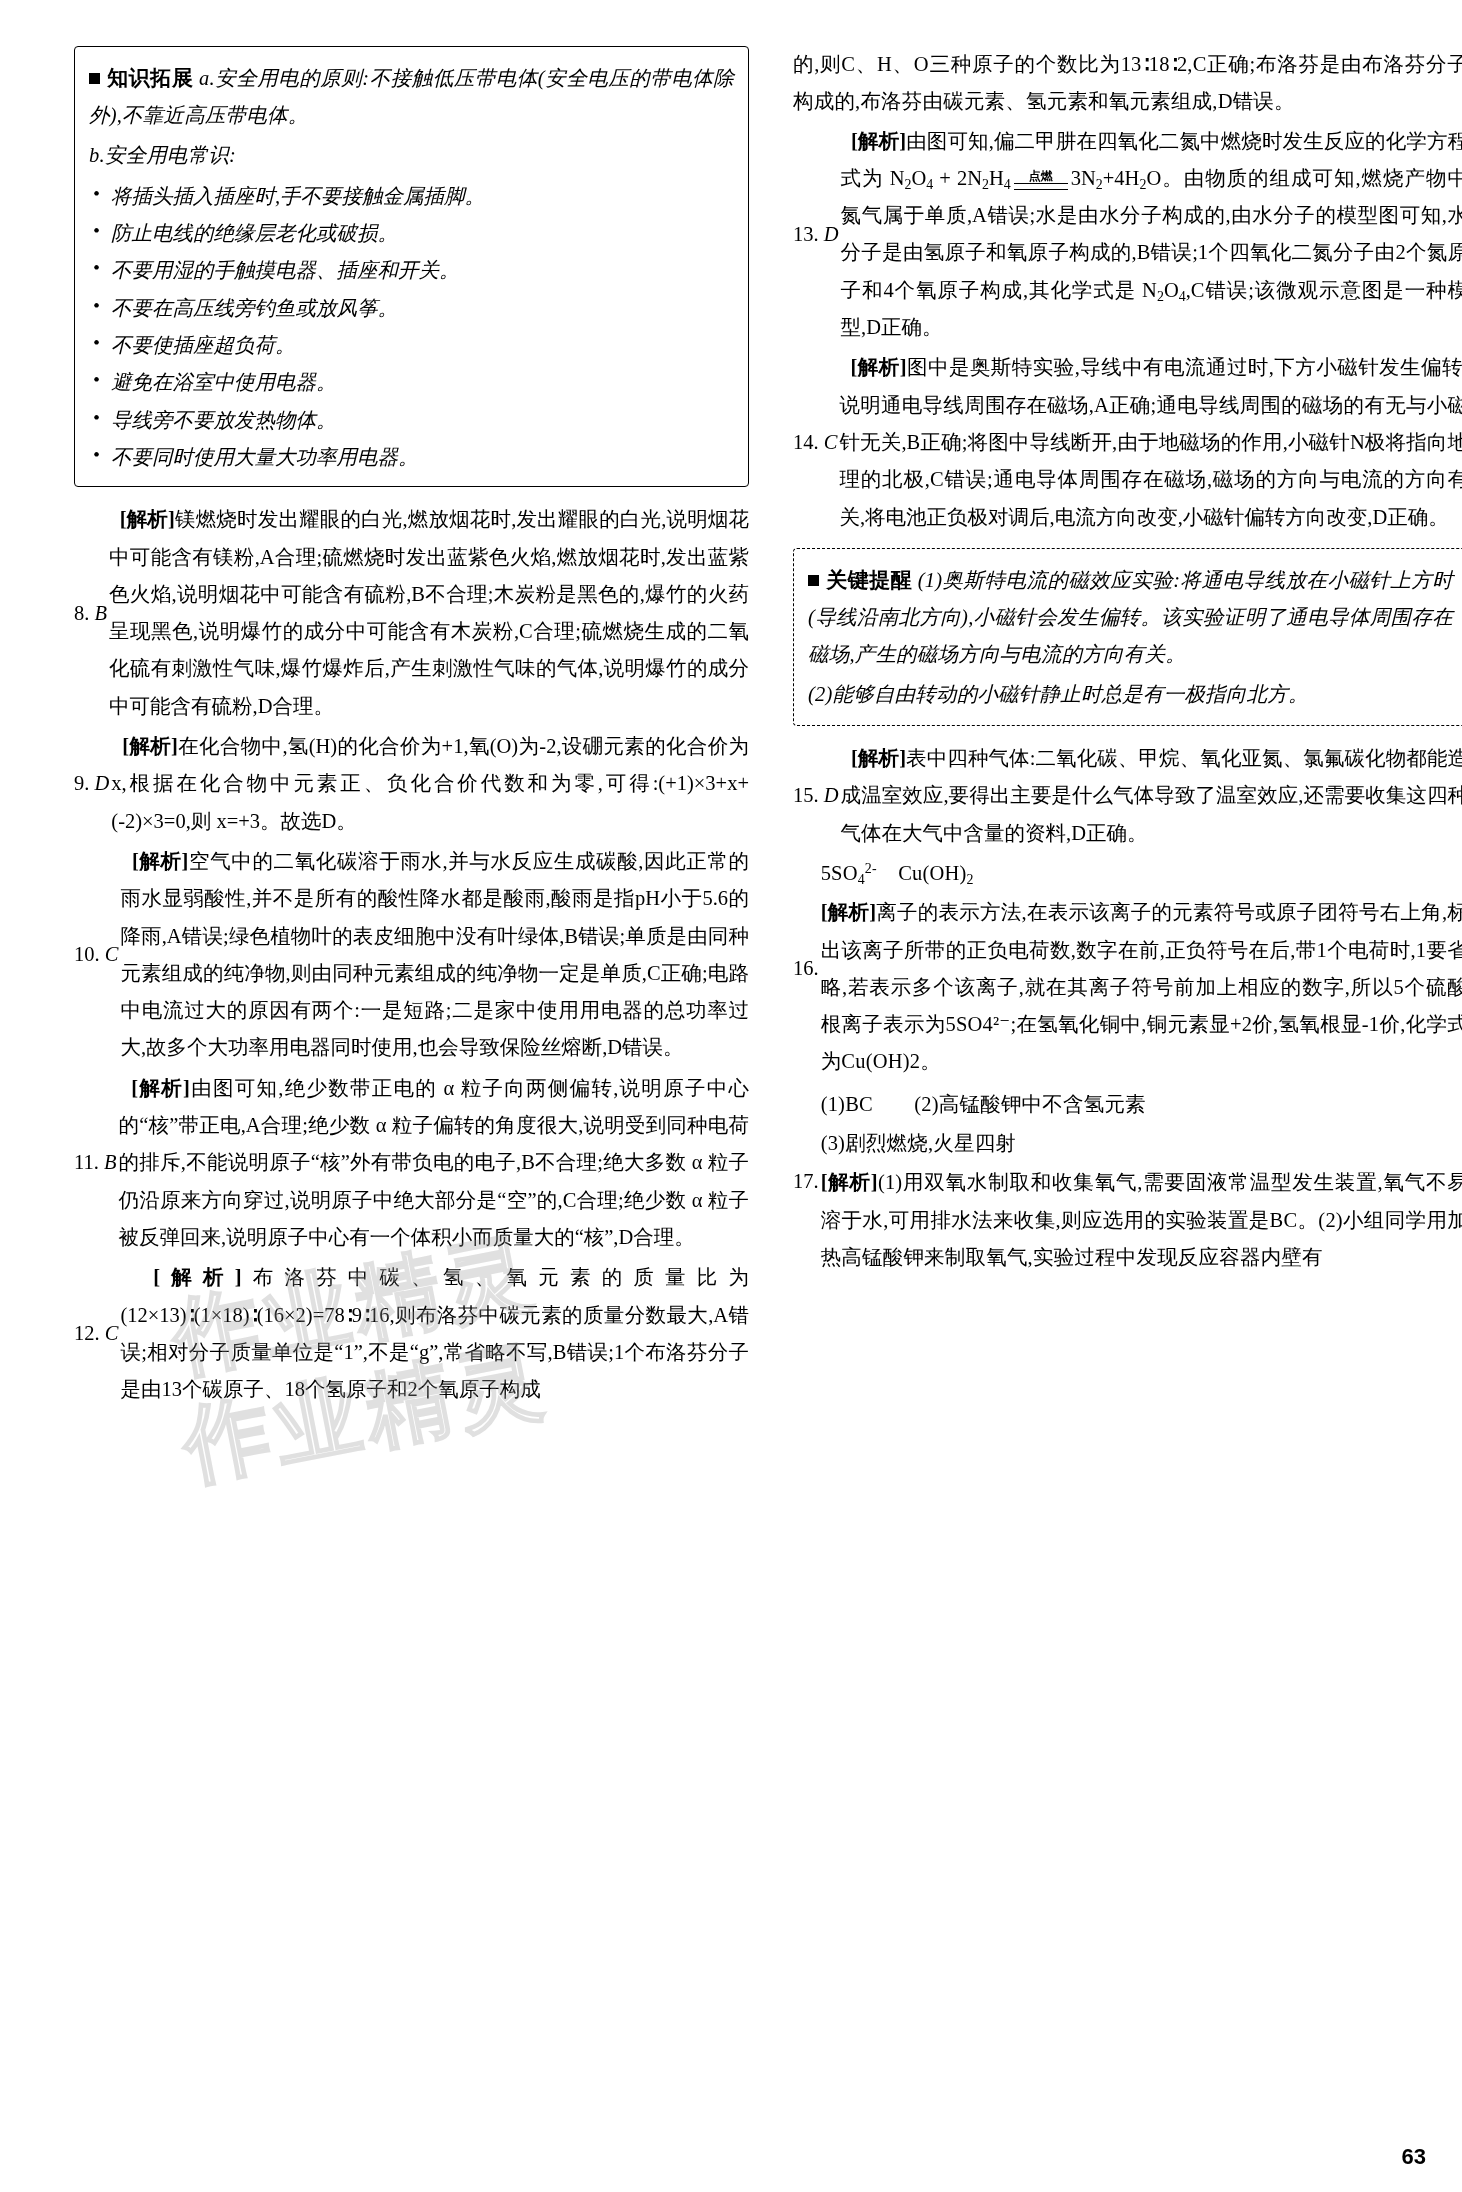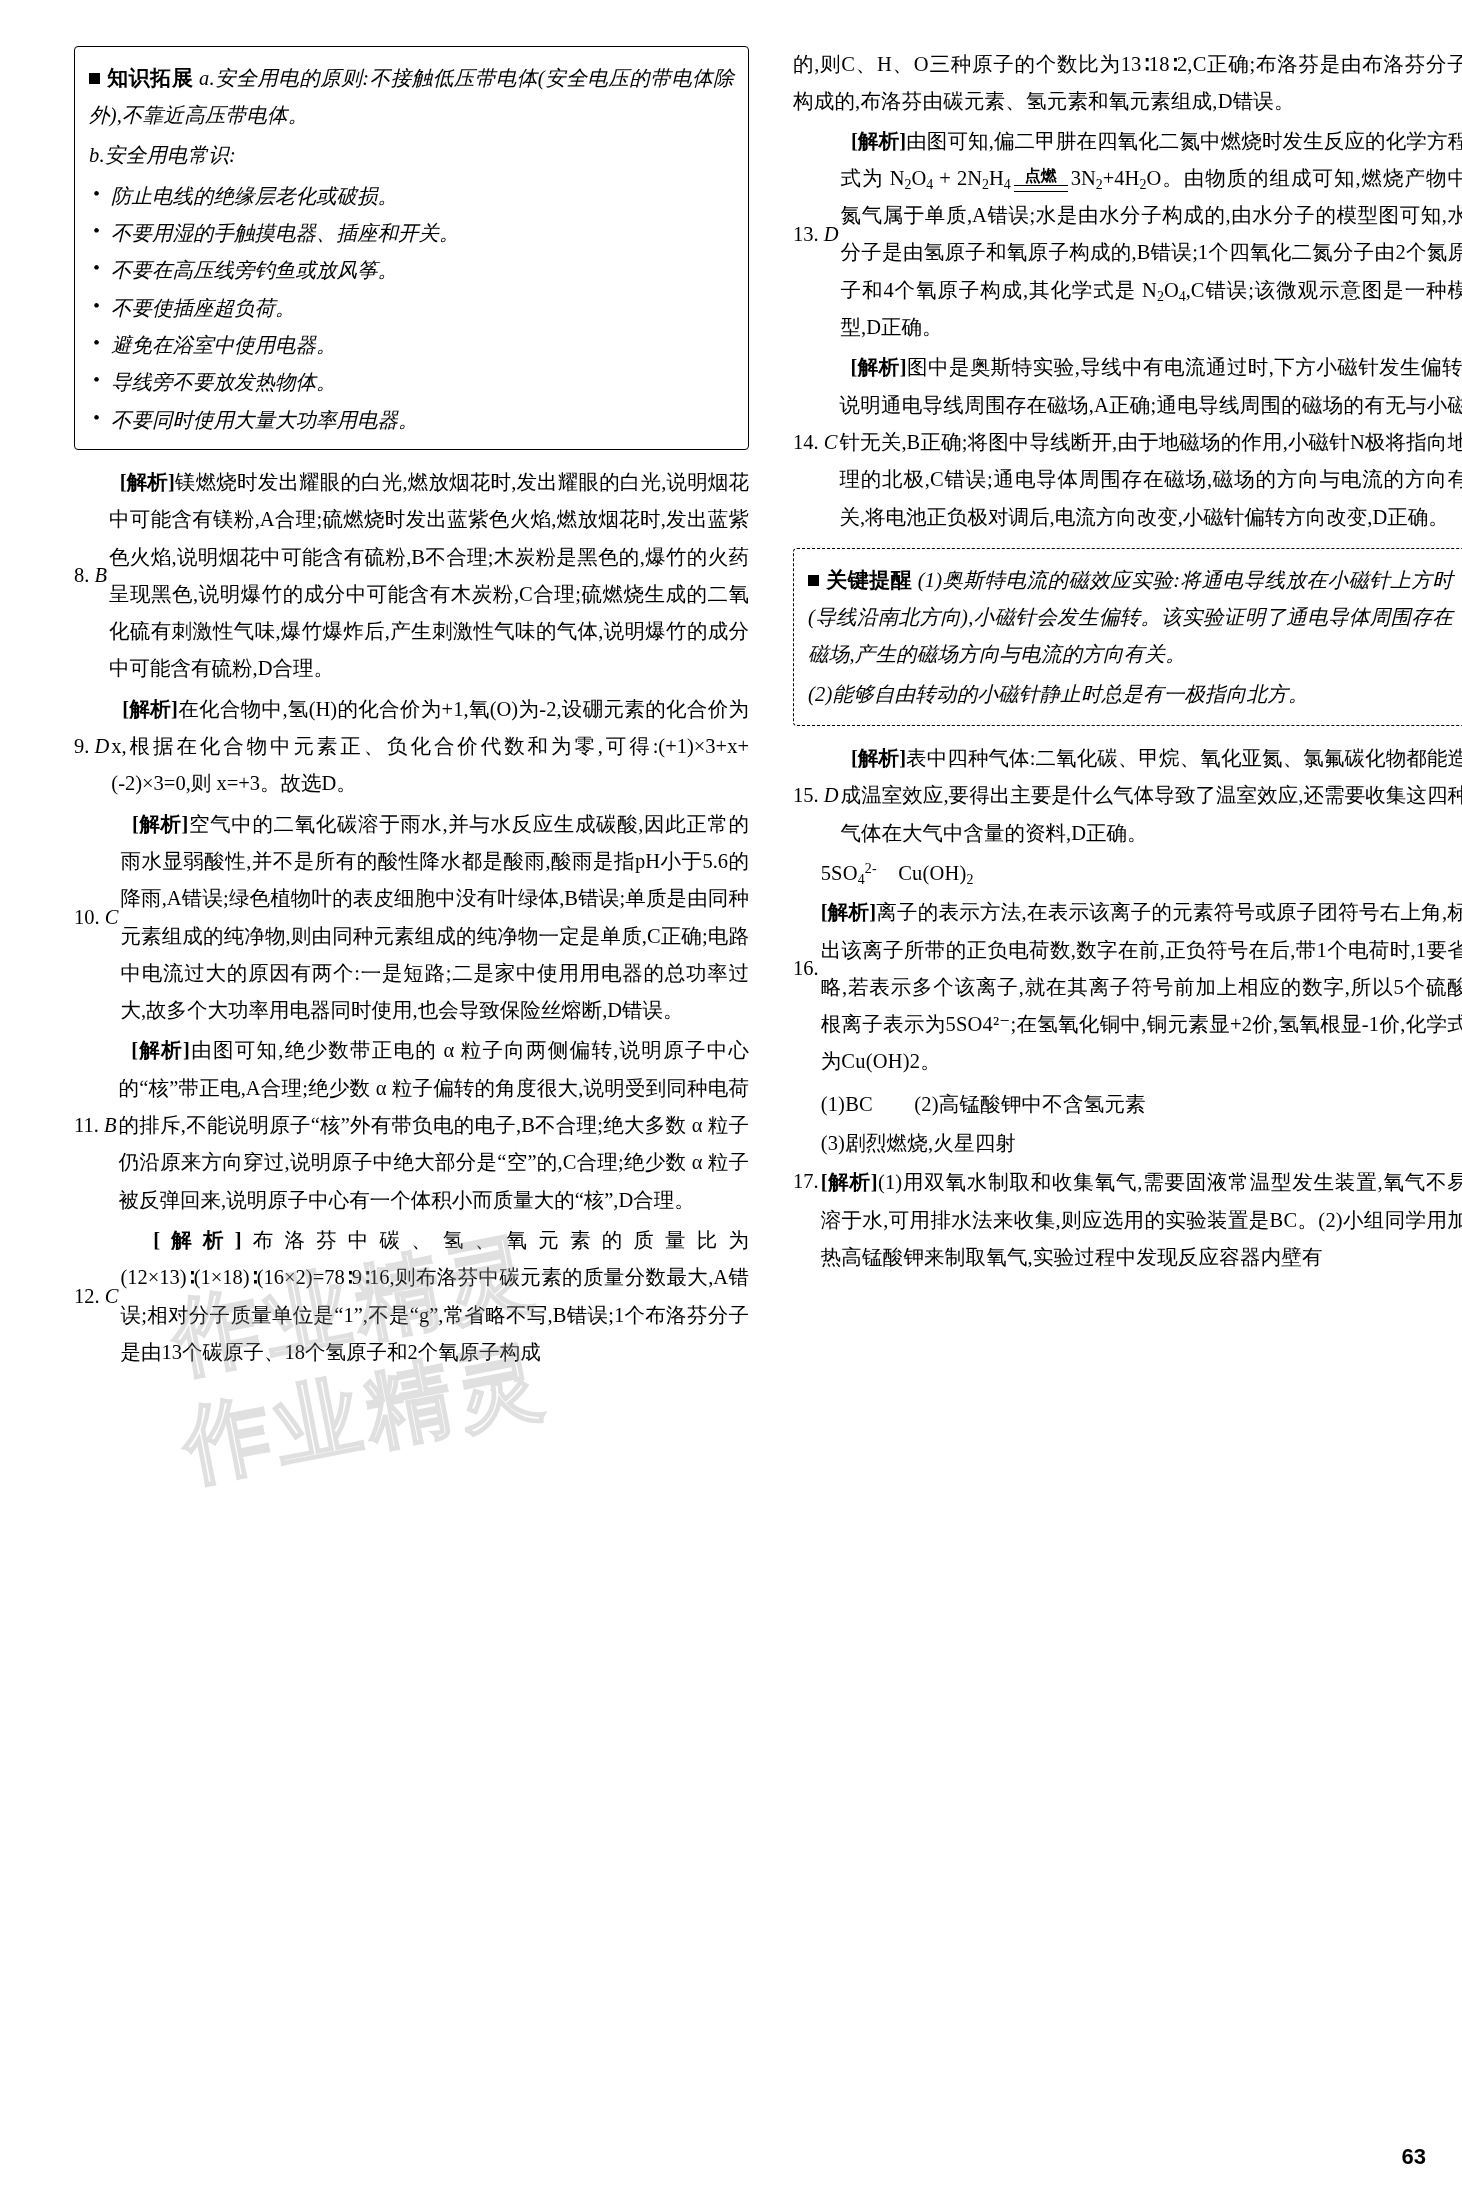--- a/index.html
+++ b/index.html
@@ -120,21 +120,21 @@
   }
   .arrow-eq {
     display: inline-block;
     position: relative;
     vertical-align: middle;
     text-align: center;
     margin: 0 3px;
   }
   .arrow-eq .lbl {
     display: block;
-    font-size: 16px;
+    font-size: 12px;
     font-weight: bold;
     line-height: 1;
     margin-bottom: 1px;
   }
   .arrow-eq .eqbar {
     display: block;
     width: 54px;
     height: 5px;
     border-top: 1.4px solid #000;
     border-bottom: 1.4px solid #000;
@@ -178,20 +178,21 @@
 
     <div class="col">
 
       <div class="tipbox">
         <div class="para">
           <span class="tip-head"><span class="sq"></span><span>知识拓展</span></span>
           <span class="tip-italic">a.安全用电的原则:不接触低压带电体(安全电压的带电体除外),不靠近高压带电体。</span>
         </div>
         <div class="para tip-italic">b.安全用电常识:</div>
         <ul class="bullets">
+          <li>将插头插入插座时,手不要接触金属插脚。</li>
           <li>防止电线的绝缘层老化或破损。</li>
           <li>不要用湿的手触摸电器、插座和开关。</li>
           <li>不要在高压线旁钓鱼或放风筝。</li>
           <li>不要使插座超负荷。</li>
           <li>避免在浴室中使用电器。</li>
           <li>导线旁不要放发热物体。</li>
           <li>不要同时使用大量大功率用电器。</li>
         </ul>
       </div>
 

